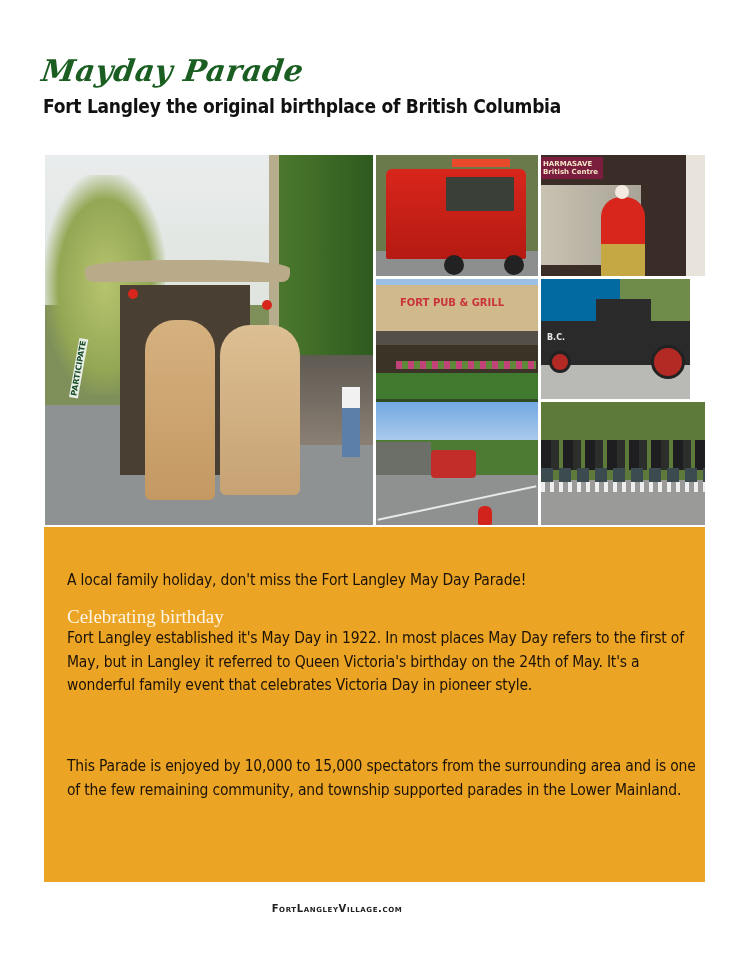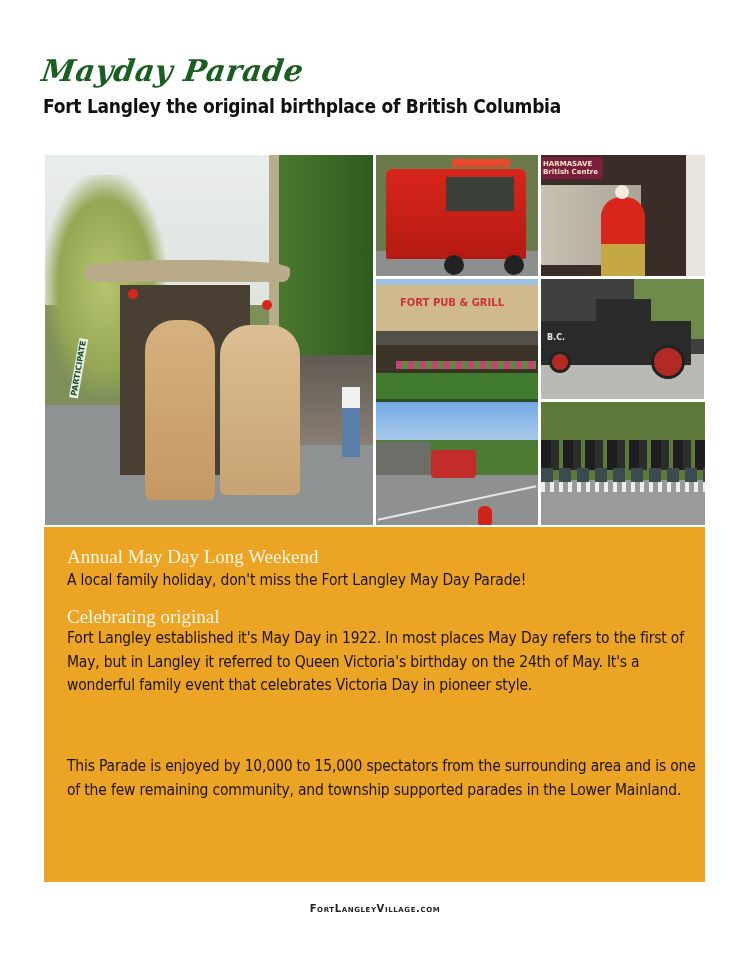--- a/index.html
+++ b/index.html
@@ -39,21 +39,21 @@
     .sec-body {
       position: absolute; left: 23px; width: 625px;
       font-family: "DejaVu Sans", sans-serif; font-size: 15px; color: #1c1308;
       line-height: 23.5px; letter-spacing: -0.2px;
       transform: scaleX(0.93); transform-origin: left;
       width: 680px;
     }
     .footer {
       position: absolute; left: 0; width: 674px; top: 903px; text-align: center;
       font-family: "DejaVu Sans", sans-serif; font-size: 10px; font-weight: bold;
-      font-variant: small-caps; letter-spacing: 0.6px; color: #222; margin-left: 38px;
+      font-variant: small-caps; letter-spacing: 0.6px; color: #222;
     }
   </style>
 </head>
 <body>
 
 <div>
 
   <div class="title">Mayday Parade</div>
   <div class="subtitle">Fort Langley the original birthplace of British Columbia</div>
 
@@ -95,21 +95,21 @@
   <div class="photo" style="left:376px; top:279px; width:162px; height:124px; background:#2f4c25;">
     <div class="sky" style="height:12px; background:#9cc0e5;"></div>
     <div style="position:absolute; left:0; top:6px; width:162px; height:48px; background:#d1b98e;"></div>
     <div class="lbl" style="left:24px; top:18px; color:#c9333a; font-size:10px;">FORT PUB &amp; GRILL</div>
     <div style="position:absolute; left:0; top:52px; width:162px; height:14px; background:#545048;"></div>
     <div style="position:absolute; left:0; top:66px; width:162px; height:30px; background:#3b3326;"></div>
     <div style="position:absolute; left:20px; top:82px; width:140px; height:8px; background:repeating-linear-gradient(90deg,#c2437a 0 6px,#5f8a3a 6px 12px);"></div>
     <div style="position:absolute; left:0; top:94px; width:162px; height:26px; background:#3f7a2e;"></div>
   </div>
 
-  <div class="photo" style="left:541px; top:279px; width:163px; height:120px; background:#404040;">
+  <div class="photo" style="left:541px; top:279px; width:149px; height:120px; background:#0369a1;">
     <div style="position:absolute; right:0; top:0; width:70px; height:60px; background:#6f8b4a;"></div>
     <div class="road" style="height:45px; background:#b9b9b6;"></div>
     <div style="position:absolute; left:0; top:42px; width:150px; height:44px; background:#2a2a2a;"></div>
     <div style="position:absolute; left:55px; top:20px; width:55px; height:28px; background:#2b2b2b;"></div>
     <div class="lbl" style="left:6px; top:54px; font-size:8px; color:#e8e8e8;">B.C.</div>
     <div style="position:absolute; left:8px; top:72px; width:22px; height:22px; border-radius:50%; border:3px solid #222; background:#b32a24; box-sizing:border-box;"></div>
     <div style="position:absolute; left:110px; top:66px; width:34px; height:34px; border-radius:50%; border:3px solid #222; background:#b32a24; box-sizing:border-box;"></div>
   </div>
 
   <div class="photo" style="left:376px; top:402px; width:162px; height:123px; background:#4e7b34;">
@@ -122,23 +122,22 @@
   </div>
 
   <div class="photo" style="left:541px; top:402px; width:164px; height:123px; background:#5d7a3a;">
     <div class="road" style="height:45px; background:#9a9a98;"></div>
     <div style="position:absolute; left:0; top:38px; width:164px; height:30px; background:repeating-linear-gradient(90deg,#1e1e20 0 10px,#2b2e2a 10px 18px,transparent 18px 22px);"></div>
     <div style="position:absolute; left:0; top:66px; width:164px; height:14px; background:repeating-linear-gradient(90deg,#3c4b4f 0 12px,transparent 12px 18px);"></div>
     <div style="position:absolute; left:0; top:80px; width:164px; height:10px; background:repeating-linear-gradient(90deg,#eeeeee 0 4px,transparent 4px 9px);"></div>
   </div>
 
   <div class="infobox">
-    <div class="sec-heading" style="top:20px;">Annual May Day Long Weekend</div>
     <div class="sec-body" style="top:42px;">A local family holiday, don't miss the Fort Langley May Day Parade!</div>
 
-    <div class="sec-heading" style="top:80px;">Celebrating original</div>
+    <div class="sec-heading" style="top:80px;">Celebrating birthday</div>
     <div class="sec-body" style="top:100px;">Fort Langley established it's May Day in 1922. In most places May Day refers to the first of May, but in Langley it referred to Queen Victoria's birthday on the 24th of May. It's a wonderful family event that celebrates Victoria Day in pioneer style.</div>
 
     <div class="sec-body" style="top:228px;">This Parade is enjoyed by 10,000 to 15,000 spectators from the surrounding area and is one of the few remaining community, and township supported parades in the Lower Mainland.</div>
   </div>
 
   <div class="footer">FortLangleyVillage.com</div>
 </div>
 
 </body></html>

